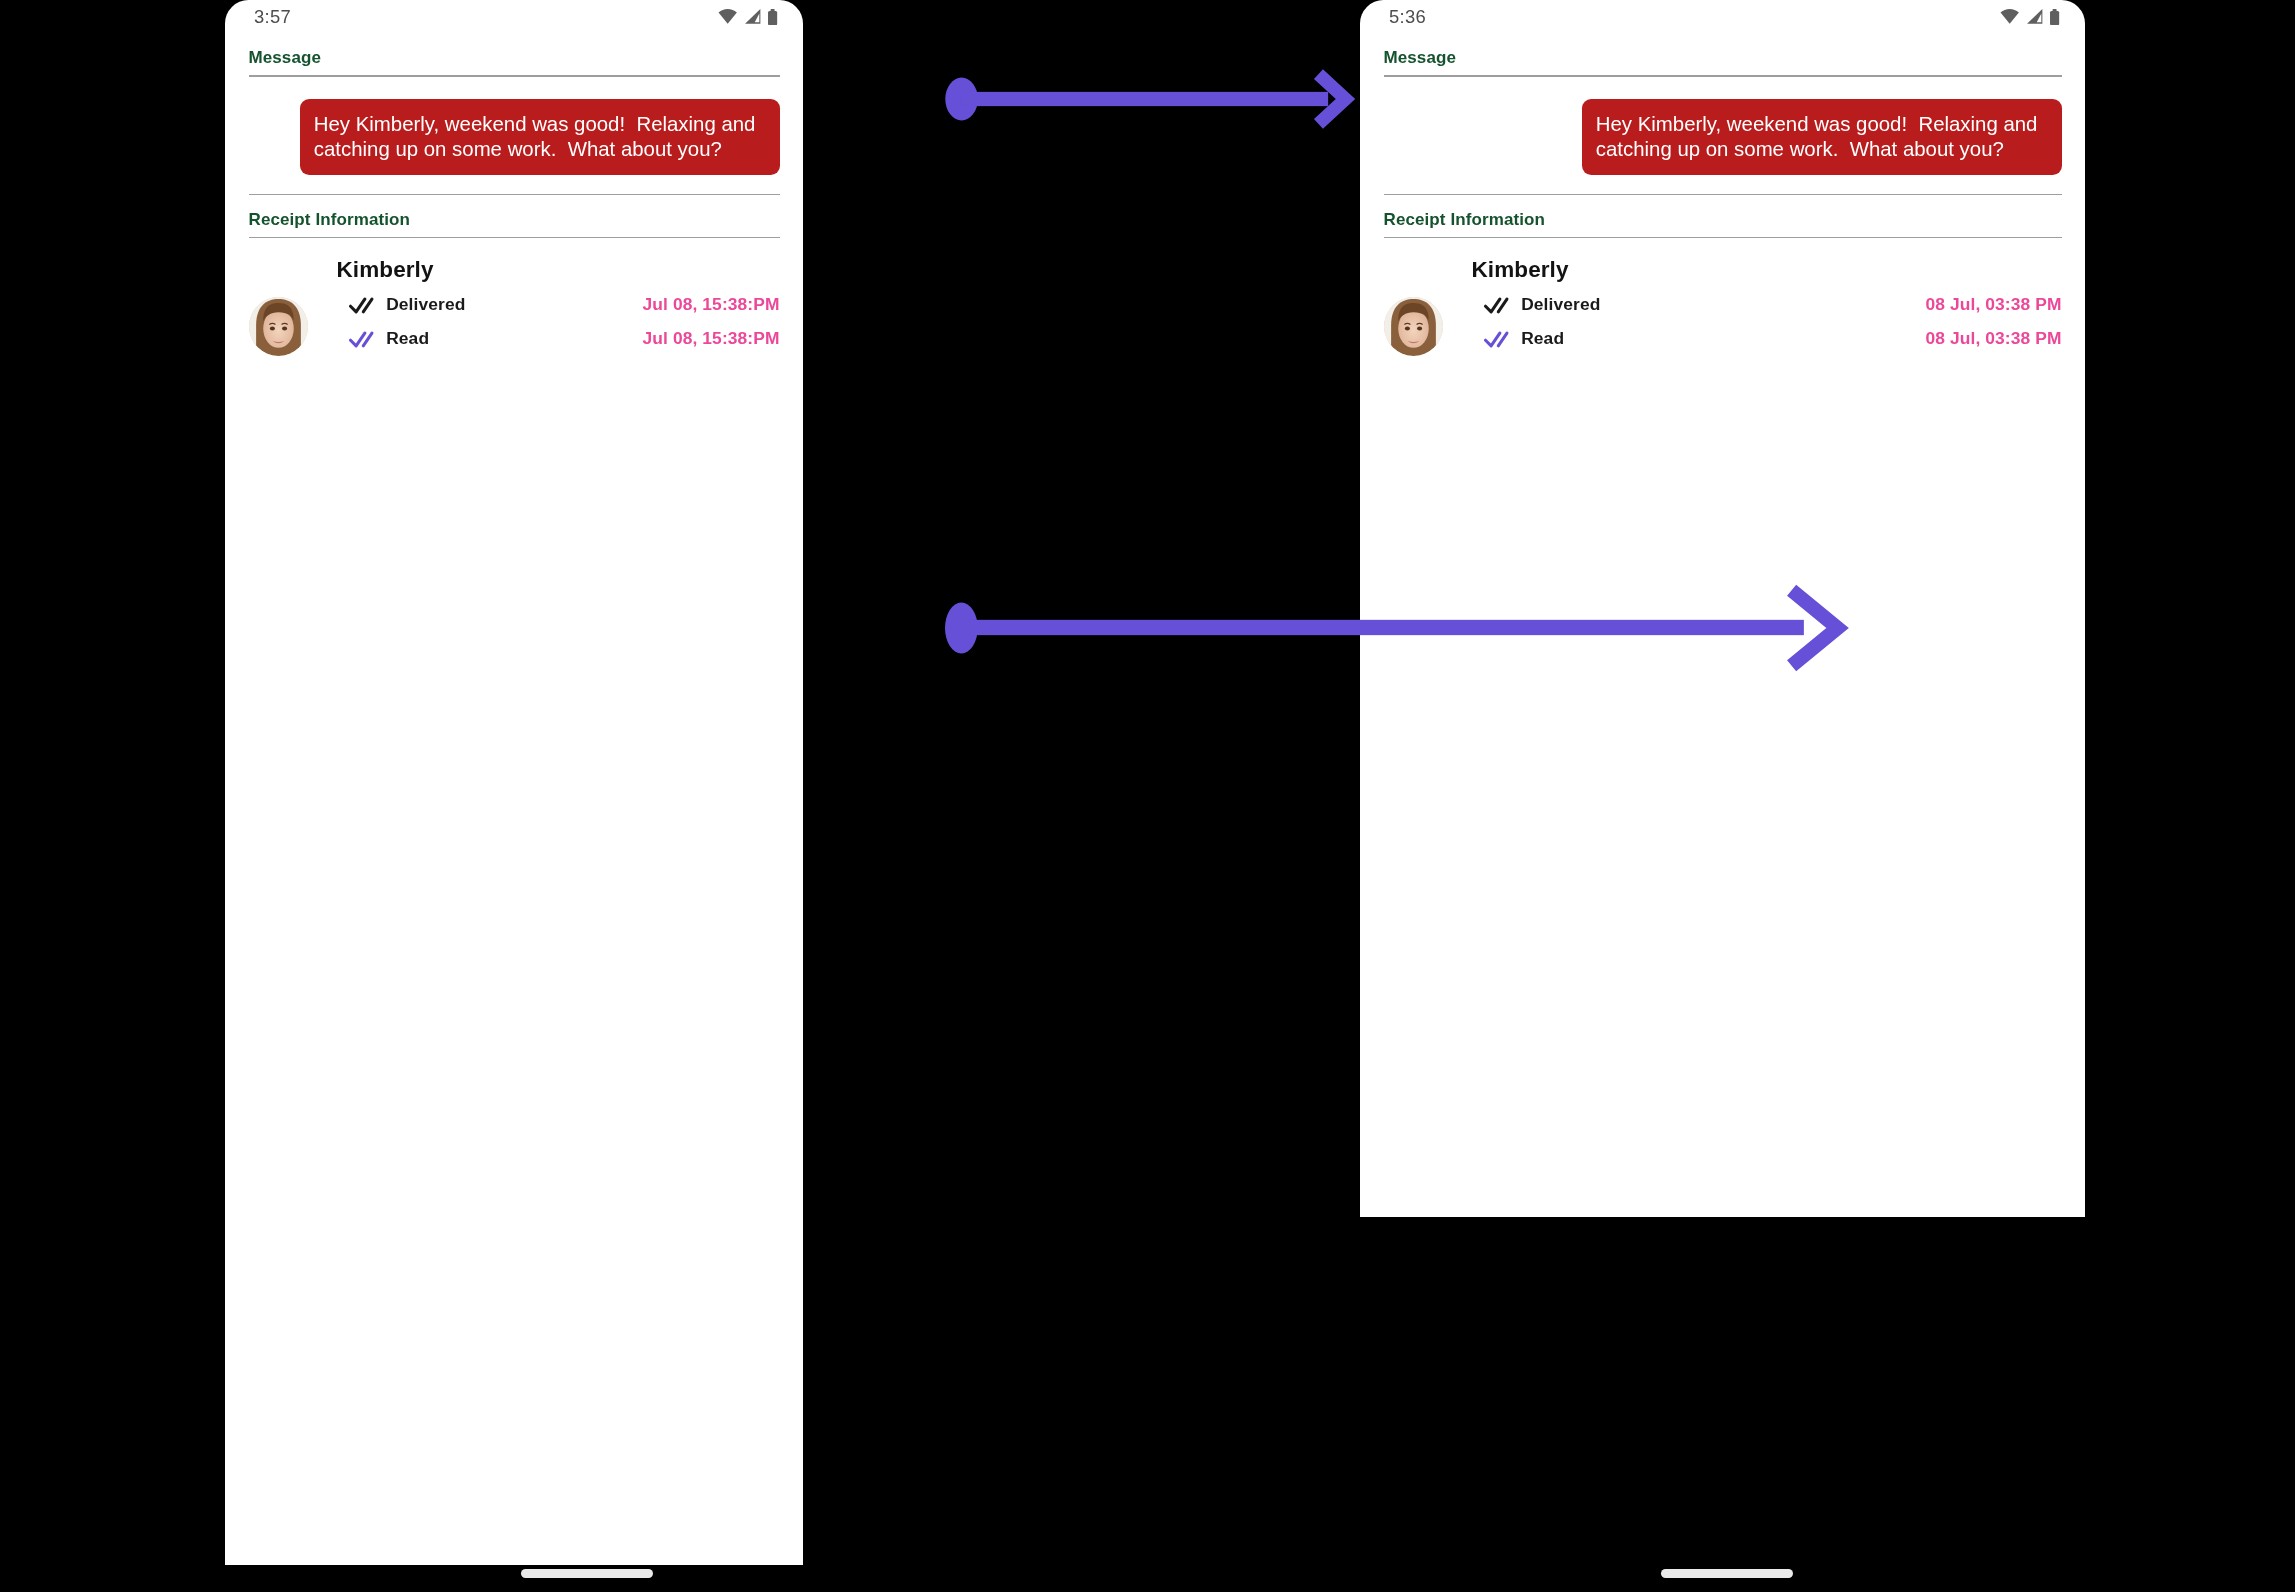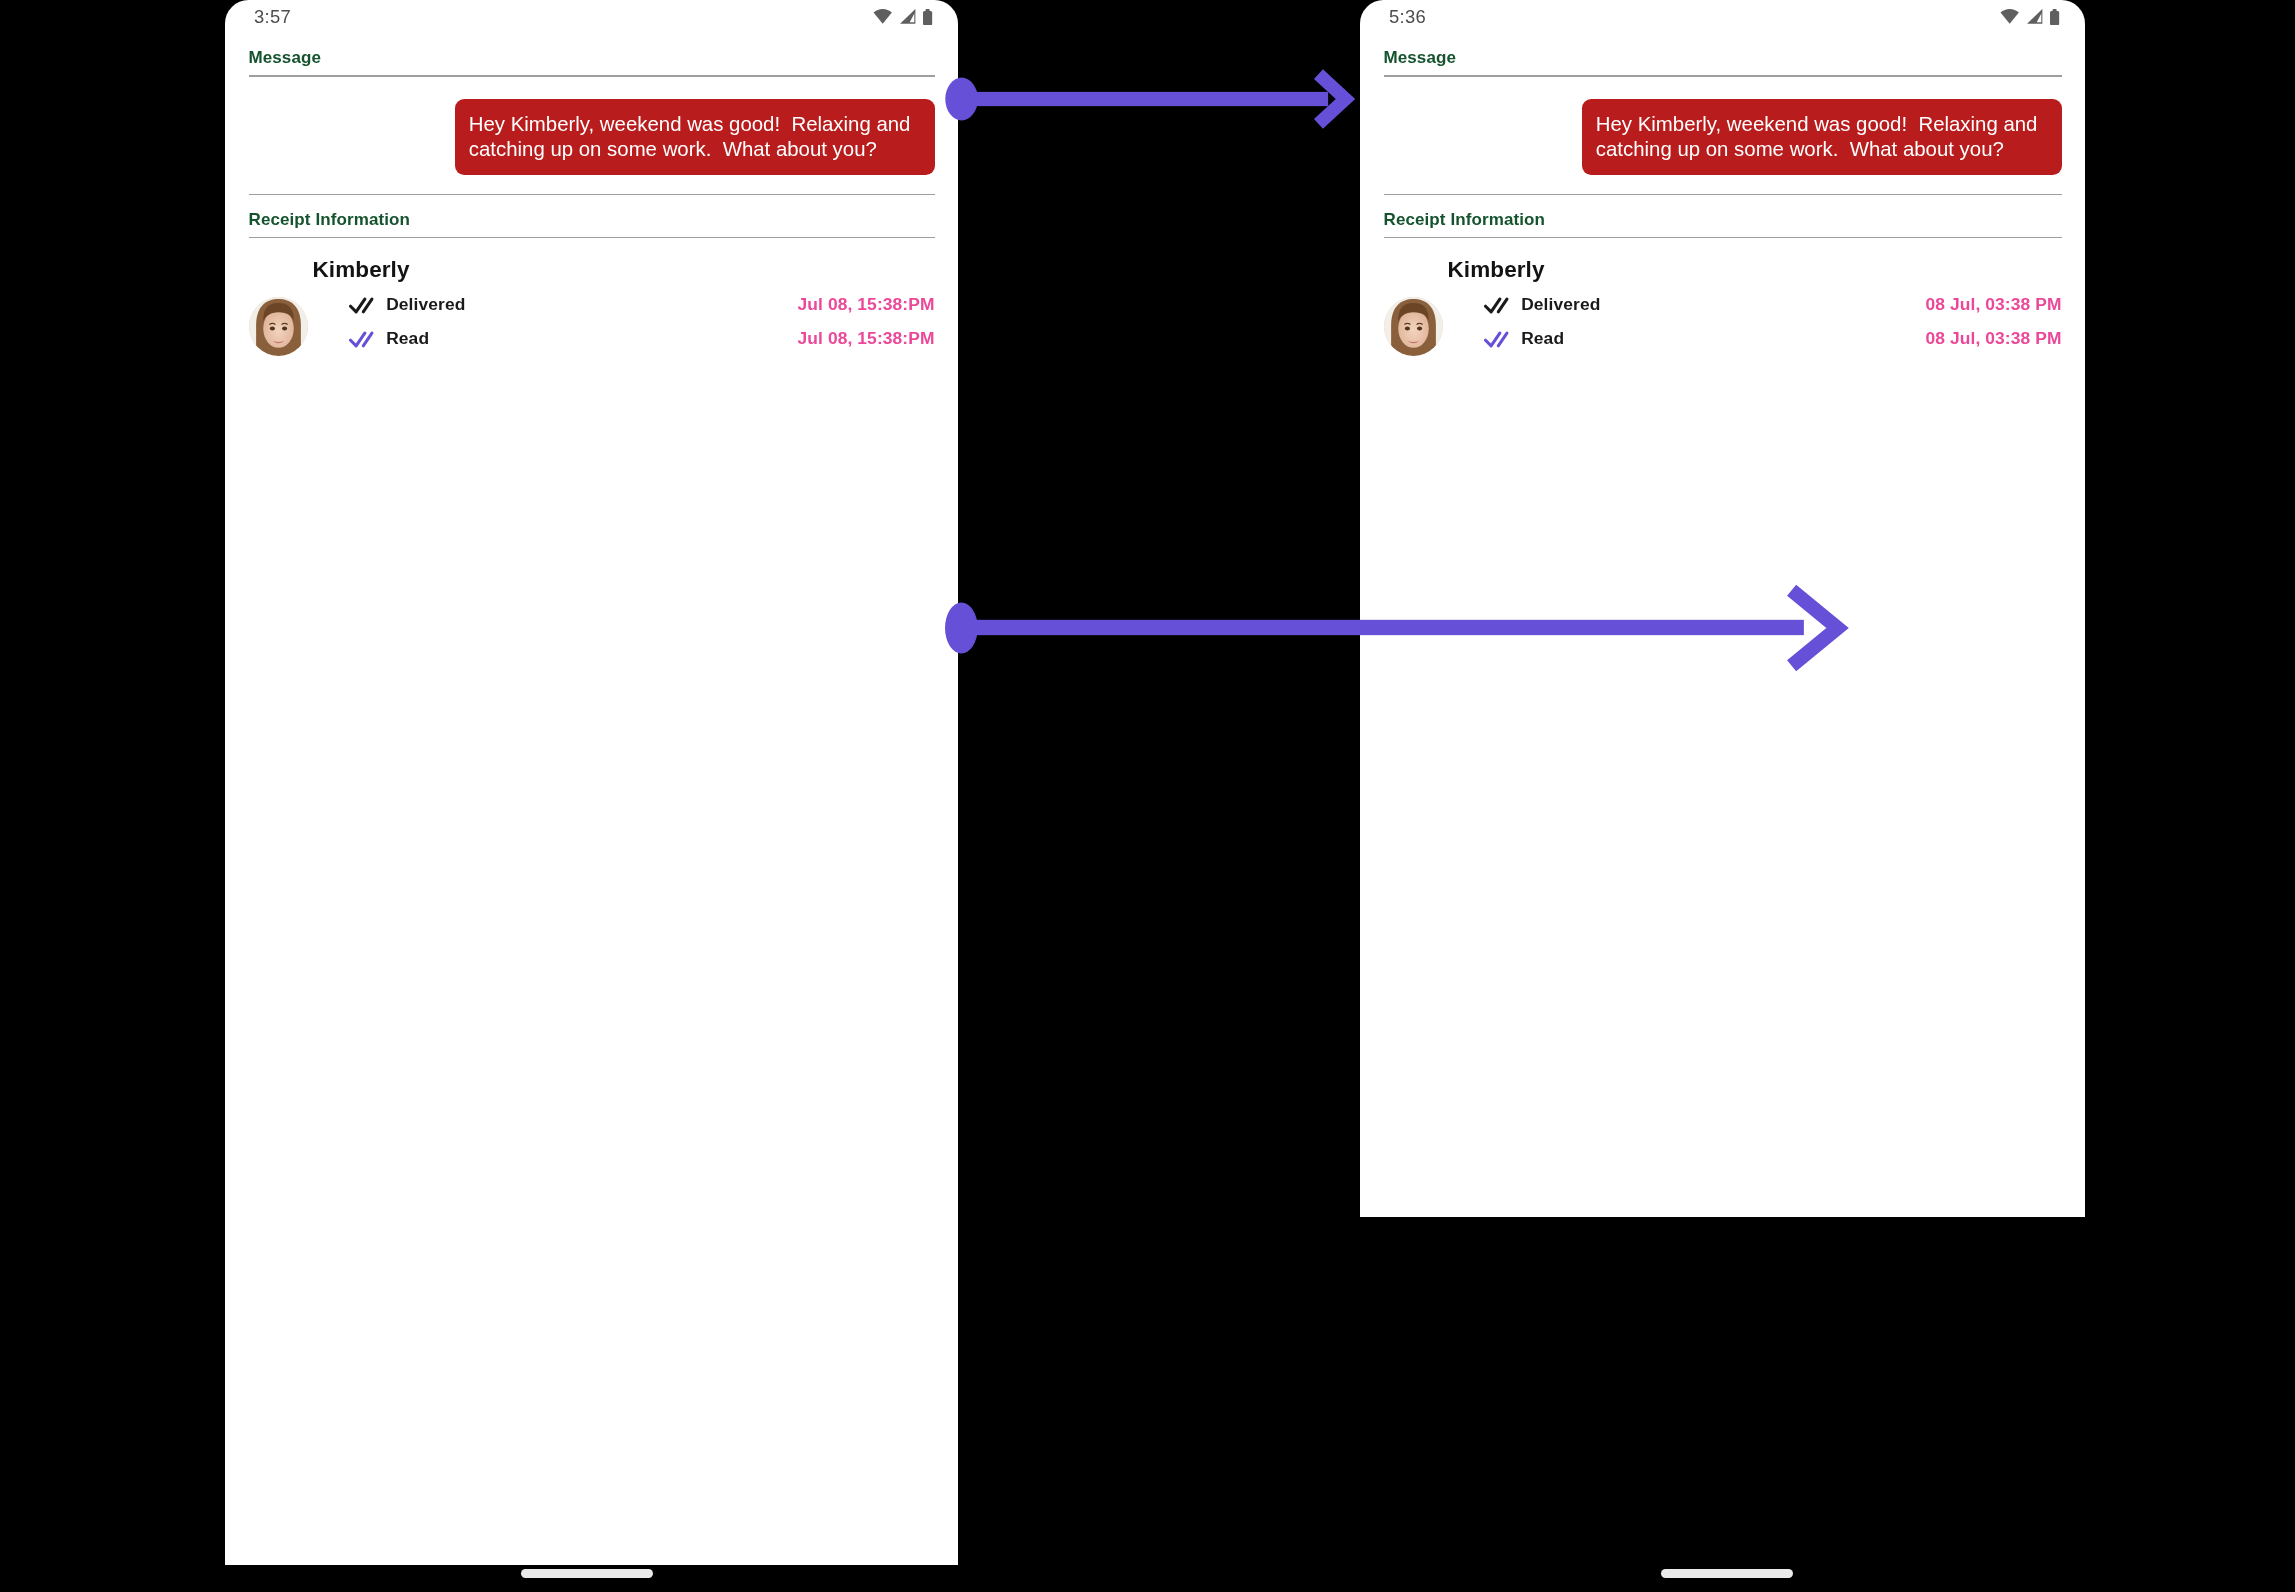--- a/index.html
+++ b/index.html
@@ -17,21 +17,21 @@
   }
 
   
   .phone {
     position: absolute;
     top: 0;
     background: #ffffff;
     border-radius: 23.5px 23.5px 0 0;
     overflow: hidden;
   }
-  .phone.left  { left: 225px;  width: 733px; height: 1565px; }
+  .phone.left  { left: 225px;  width: 578px; height: 1565px; }
   .phone.right { left: 1360px; width: 725px; height: 1217px; }
 
   
   .statusbar {
     position: relative;
     height: 34px;
     padding: 0 24.5px 0 29px;
     display: flex;
     align-items: center;
     justify-content: space-between;
@@ -111,21 +111,21 @@
 
   
   .receipt {
     padding: 18.4px 23.5px 0 23.5px;
     position: relative;
   }
   .receipt-name {
     font-size: 22.5px;
     font-weight: bold;
     color: #131313;
-    margin-left: 64px;
+    margin-left: 88px;
     margin-bottom: 3.1px;
     letter-spacing: 0.1px;
   }
   .receipt-body {
     display: flex;
     align-items: flex-end;
     font-weight: bold;
   }
   .avatar {
     width: 59px;

